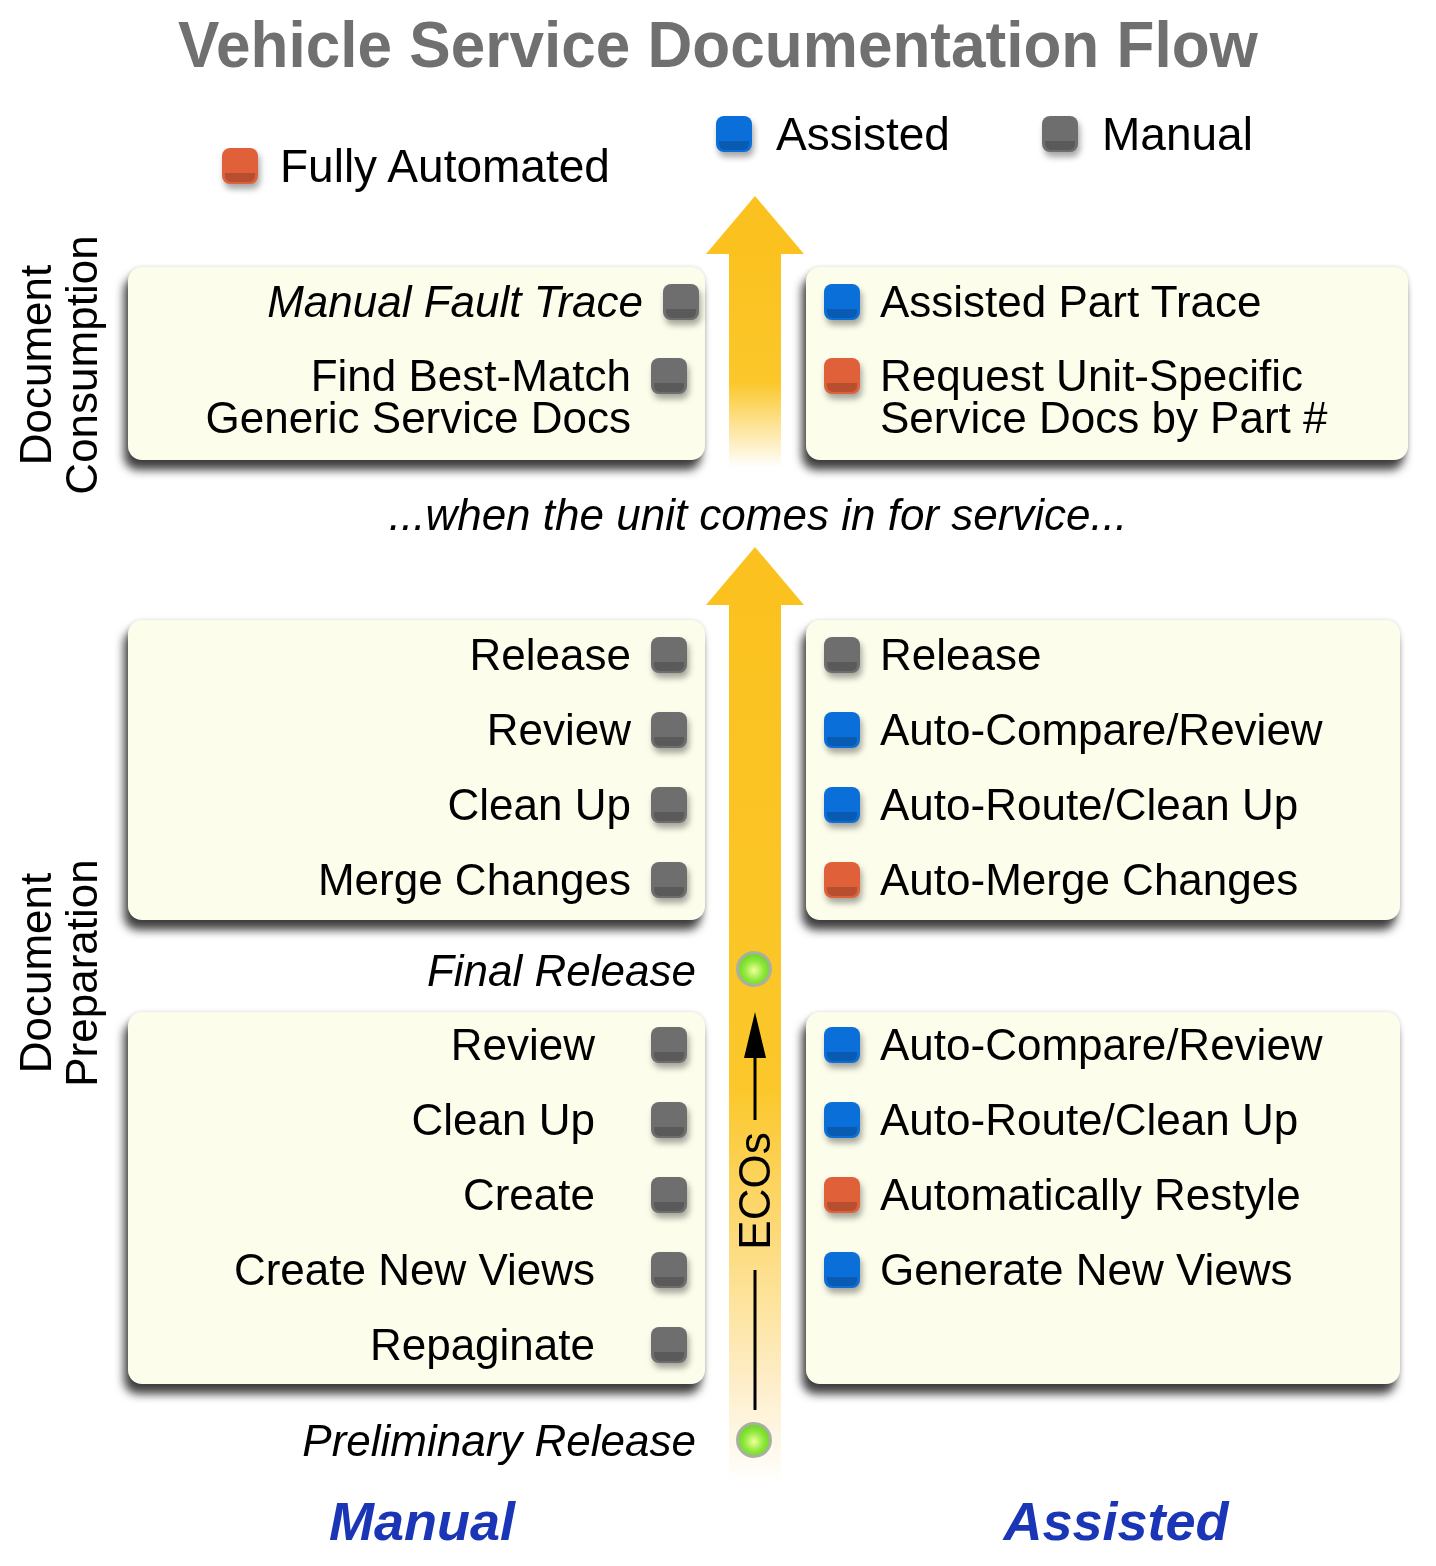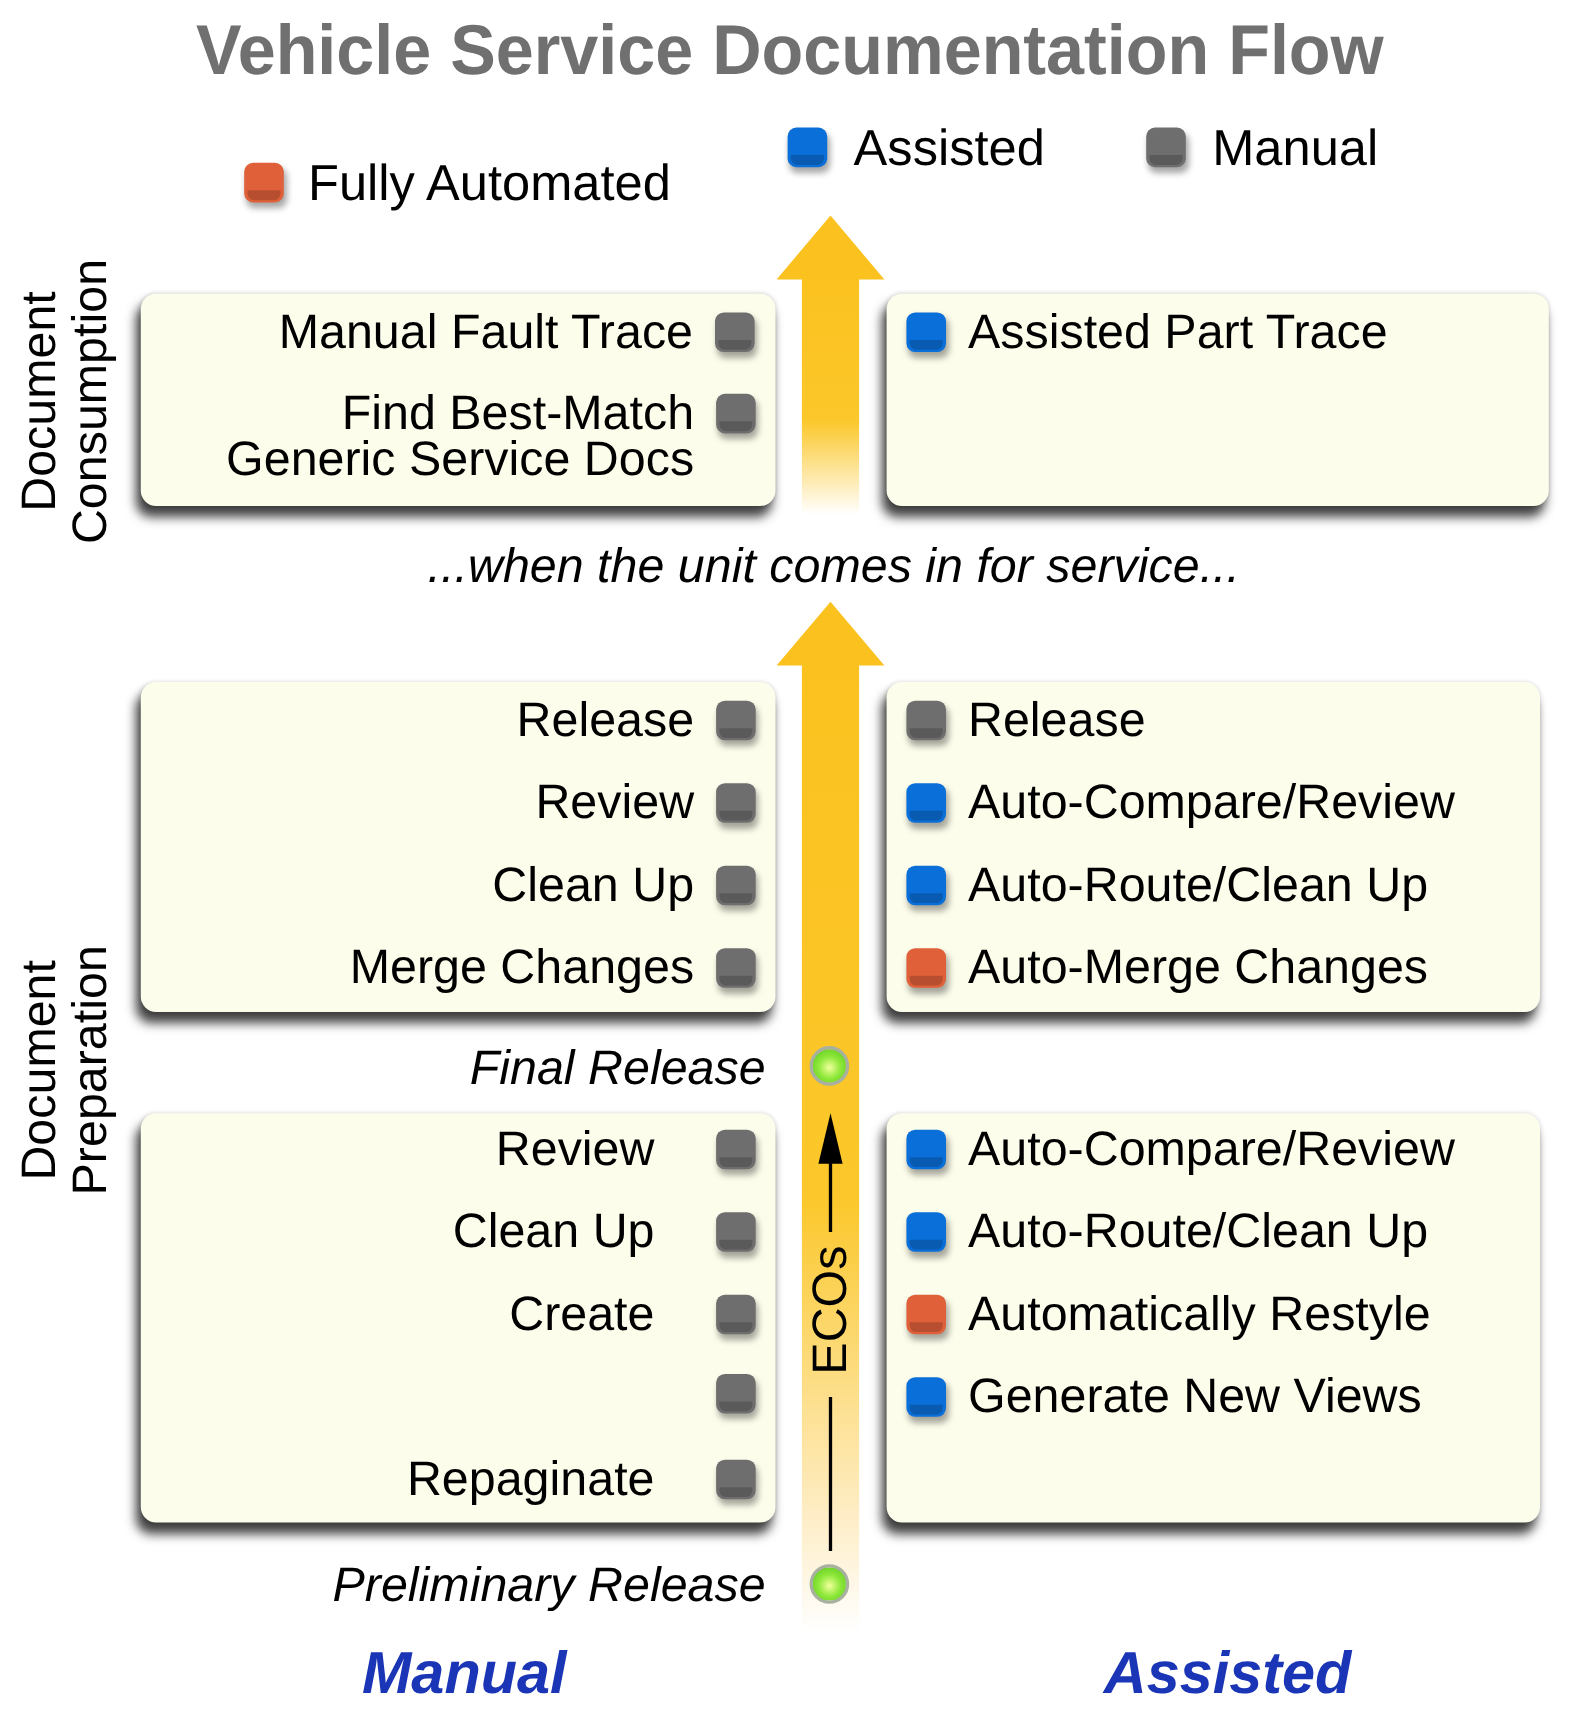--- a/index.html
+++ b/index.html
@@ -61,37 +61,44 @@
   <div>Preparation</div>
 </div>
 
 <div class="abs arrowhead" style="left:706px; top:196px;"></div>
 <div class="abs shaft" style="left:729px; top:253px; width:52px; height:215px;"></div>
 
 <div class="abs arrowhead" style="left:706px; top:547px;"></div>
 <div class="abs shaft" style="left:729px; top:604px; width:52px; height:880px; background:linear-gradient(to bottom,#fbc21f 0%,#fbc72a 55%,rgba(253,225,160,0.6) 88%,rgba(255,240,210,0) 100%);"></div>
 
 <div class="abs box" style="left:128px; top:267px; width:577px; height:193px;">
-  <div class="row right" style="right:19px; top:14px; width:540px;">
+  <div class="row right" style="right:6px; top:14px; width:540px;font-style:italic;">
     <span>Manual Fault Trace</span>
     <span class="sq gray" style="margin-left:20px;"></span>
   </div>
   <div class="row right" style="right:18px; top:88px; width:560px; align-items:flex-start;">
     <span style="line-height:42px;">
       <span>Find Best-Match</span><br>
       <span>Generic Service Docs</span>
     </span>
     <span class="sq gray" style="margin-left:20px; margin-top:3px;"></span>
   </div>
 </div>
 
 <div class="abs box" style="left:806px; top:267px; width:602px; height:193px;">
   <div class="row" style="left:18px; top:14px;">
     <span class="sq blue" style="margin-right:20px;"></span>
     <span>Assisted Part Trace</span>
+  </div>
+  <div class="row" style="left:18px; top:88px; align-items:flex-start;">
+    <span class="sq orange" style="margin-right:20px; margin-top:3px;"></span>
+    <span style="line-height:42px;">
+      <span>Request Unit-Specific</span><br>
+      <span>Service Docs by Part #</span>
+    </span>
   </div>
 </div>
 
 <div class="abs italic" style="left:0; width:1516px; top:490px; text-align:center;">...when the unit comes in for service...</div>
 
 <div class="abs box" style="left:128px; top:620px; width:577px; height:300px;">
   <div class="row right" style="right:18px; top:14px; width:540px;">
     <span>Release</span>
     <span class="sq gray" style="margin-left:20px;"></span>
   </div>
@@ -138,20 +145,21 @@
   </div>
   <div class="row right" style="right:18px; top:87px; width:540px;">
     <span>Clean Up</span>
     <span class="sq gray" style="margin-left:56px;"></span>
   </div>
   <div class="row right" style="right:18px; top:162px; width:540px;">
     <span>Create</span>
     <span class="sq gray" style="margin-left:56px;"></span>
   </div>
   <div class="row right" style="right:18px; top:237px; width:540px;">
+    <span>Create New Views</span>
     <span class="sq gray" style="margin-left:56px;"></span>
   </div>
   <div class="row right" style="right:18px; top:312px; width:540px;">
     <span>Repaginate</span>
     <span class="sq gray" style="margin-left:56px;"></span>
   </div>
 </div>
 
 <div class="abs box" style="left:806px; top:1012px; width:594px; height:372px;">
   <div class="row" style="left:18px; top:12px;">

